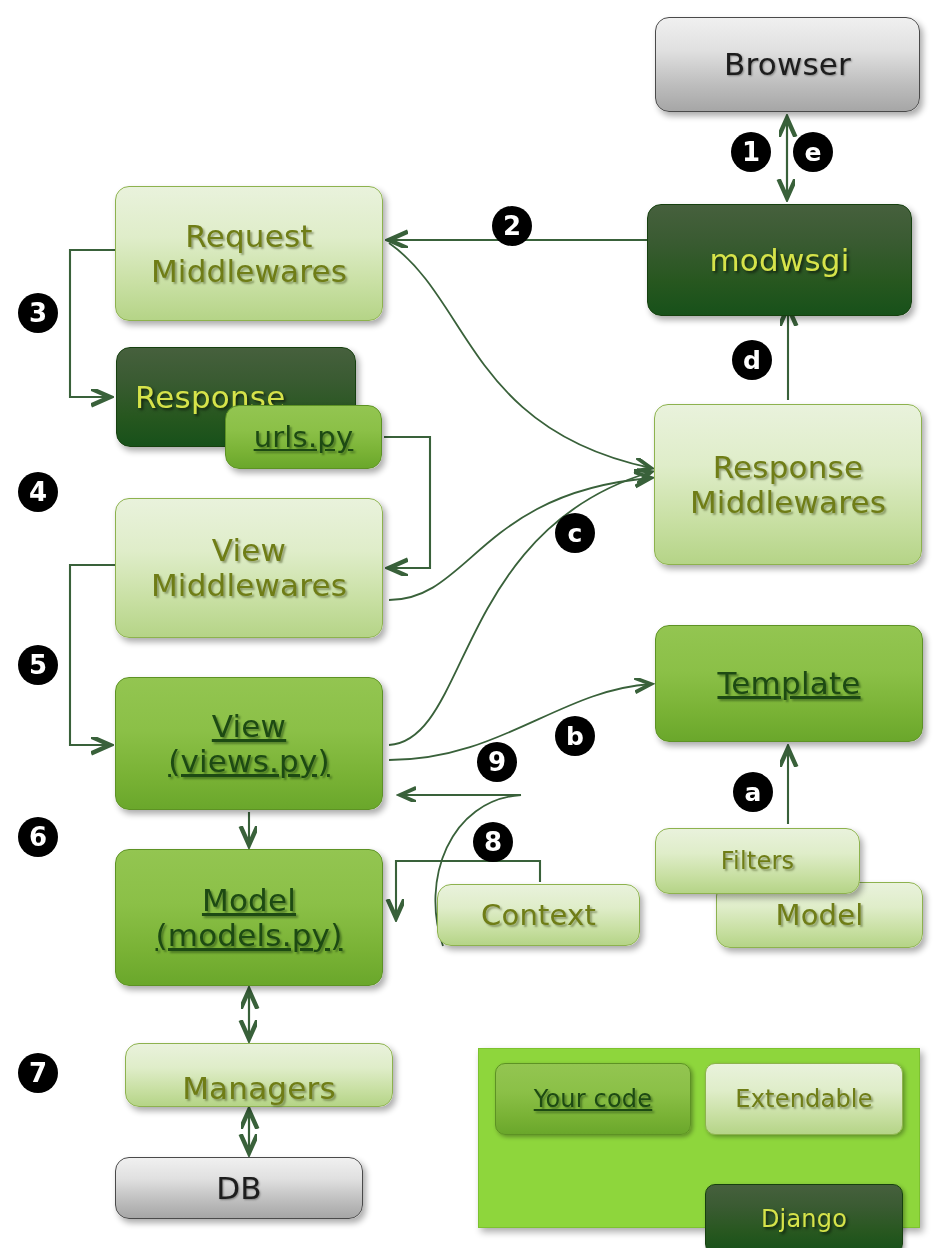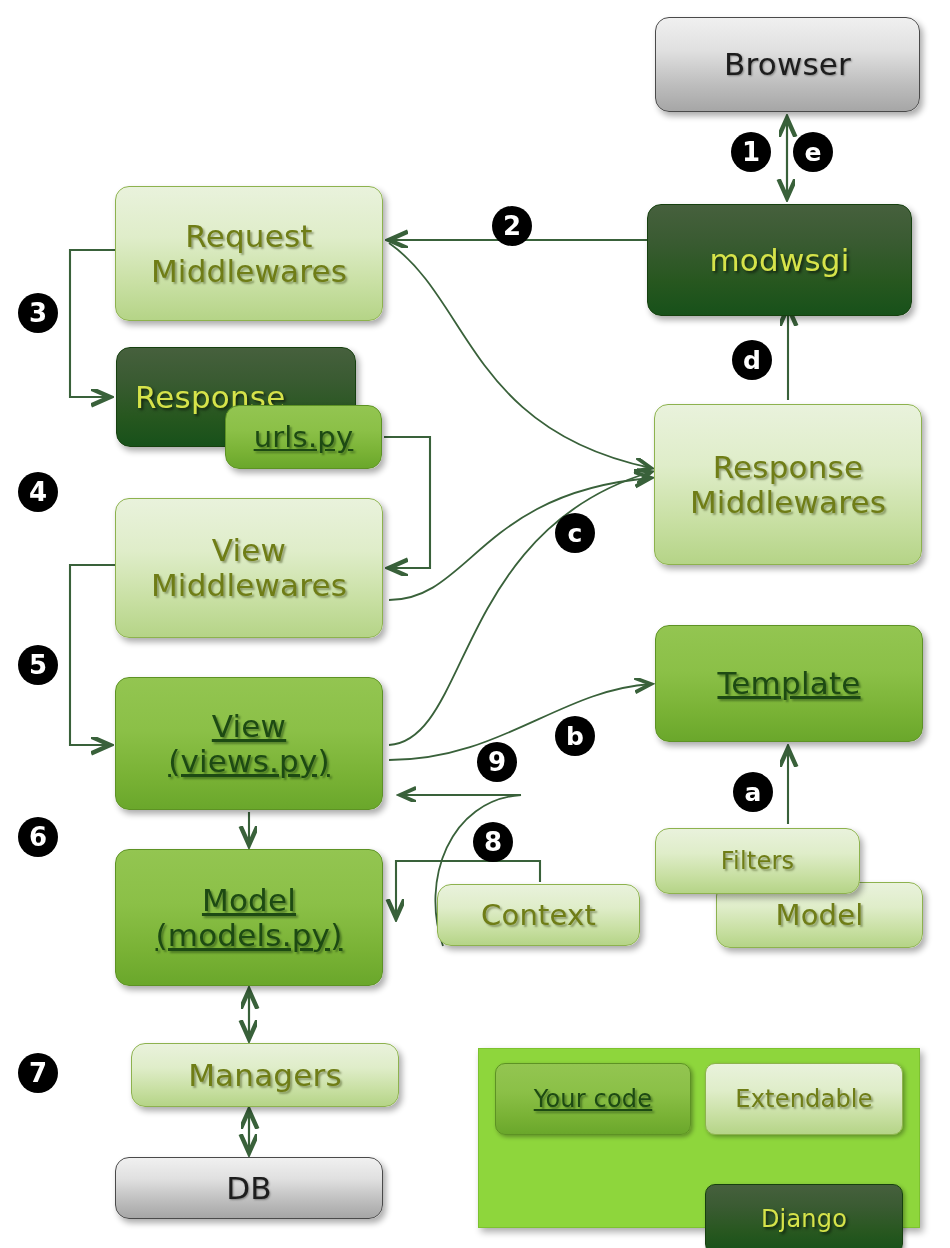--- a/index.html
+++ b/index.html
@@ -157,25 +157,25 @@
   <div class="node t-code" style="left:115px;top:677px;width:268px;height:133px;font-size:31px;">
     <span class="lbl">View
 (views.py)</span>
   </div>
 
   <div class="node t-code" style="left:115px;top:849px;width:268px;height:137px;font-size:31px;">
     <span class="lbl">Model
 (models.py)</span>
   </div>
 
-  <div class="node t-ext" style="left:131px;top:1043px;width:268px;height:64px;font-size:31px;">
+  <div class="node t-ext" style="left:125px;top:1043px;width:268px;height:64px;font-size:31px;align-items:flex-end;">
     <span class="lbl">Managers</span>
   </div>
 
-  <div class="node t-ext-grey" style="left:115px;top:1157px;width:268px;height:62px;font-size:31px;">
+  <div class="node t-ext-grey" style="left:115px;top:1157px;width:248px;height:62px;font-size:31px;">
     <span class="lbl">DB</span>
   </div>
 
   <div class="node t-ext" style="left:654px;top:404px;width:268px;height:161px;font-size:31px;">
     <span class="lbl">Response
 Middlewares</span>
   </div>
 
   <div class="node t-code" style="left:655px;top:625px;width:268px;height:117px;font-size:31px;">
     <span class="lbl">Template</span>

